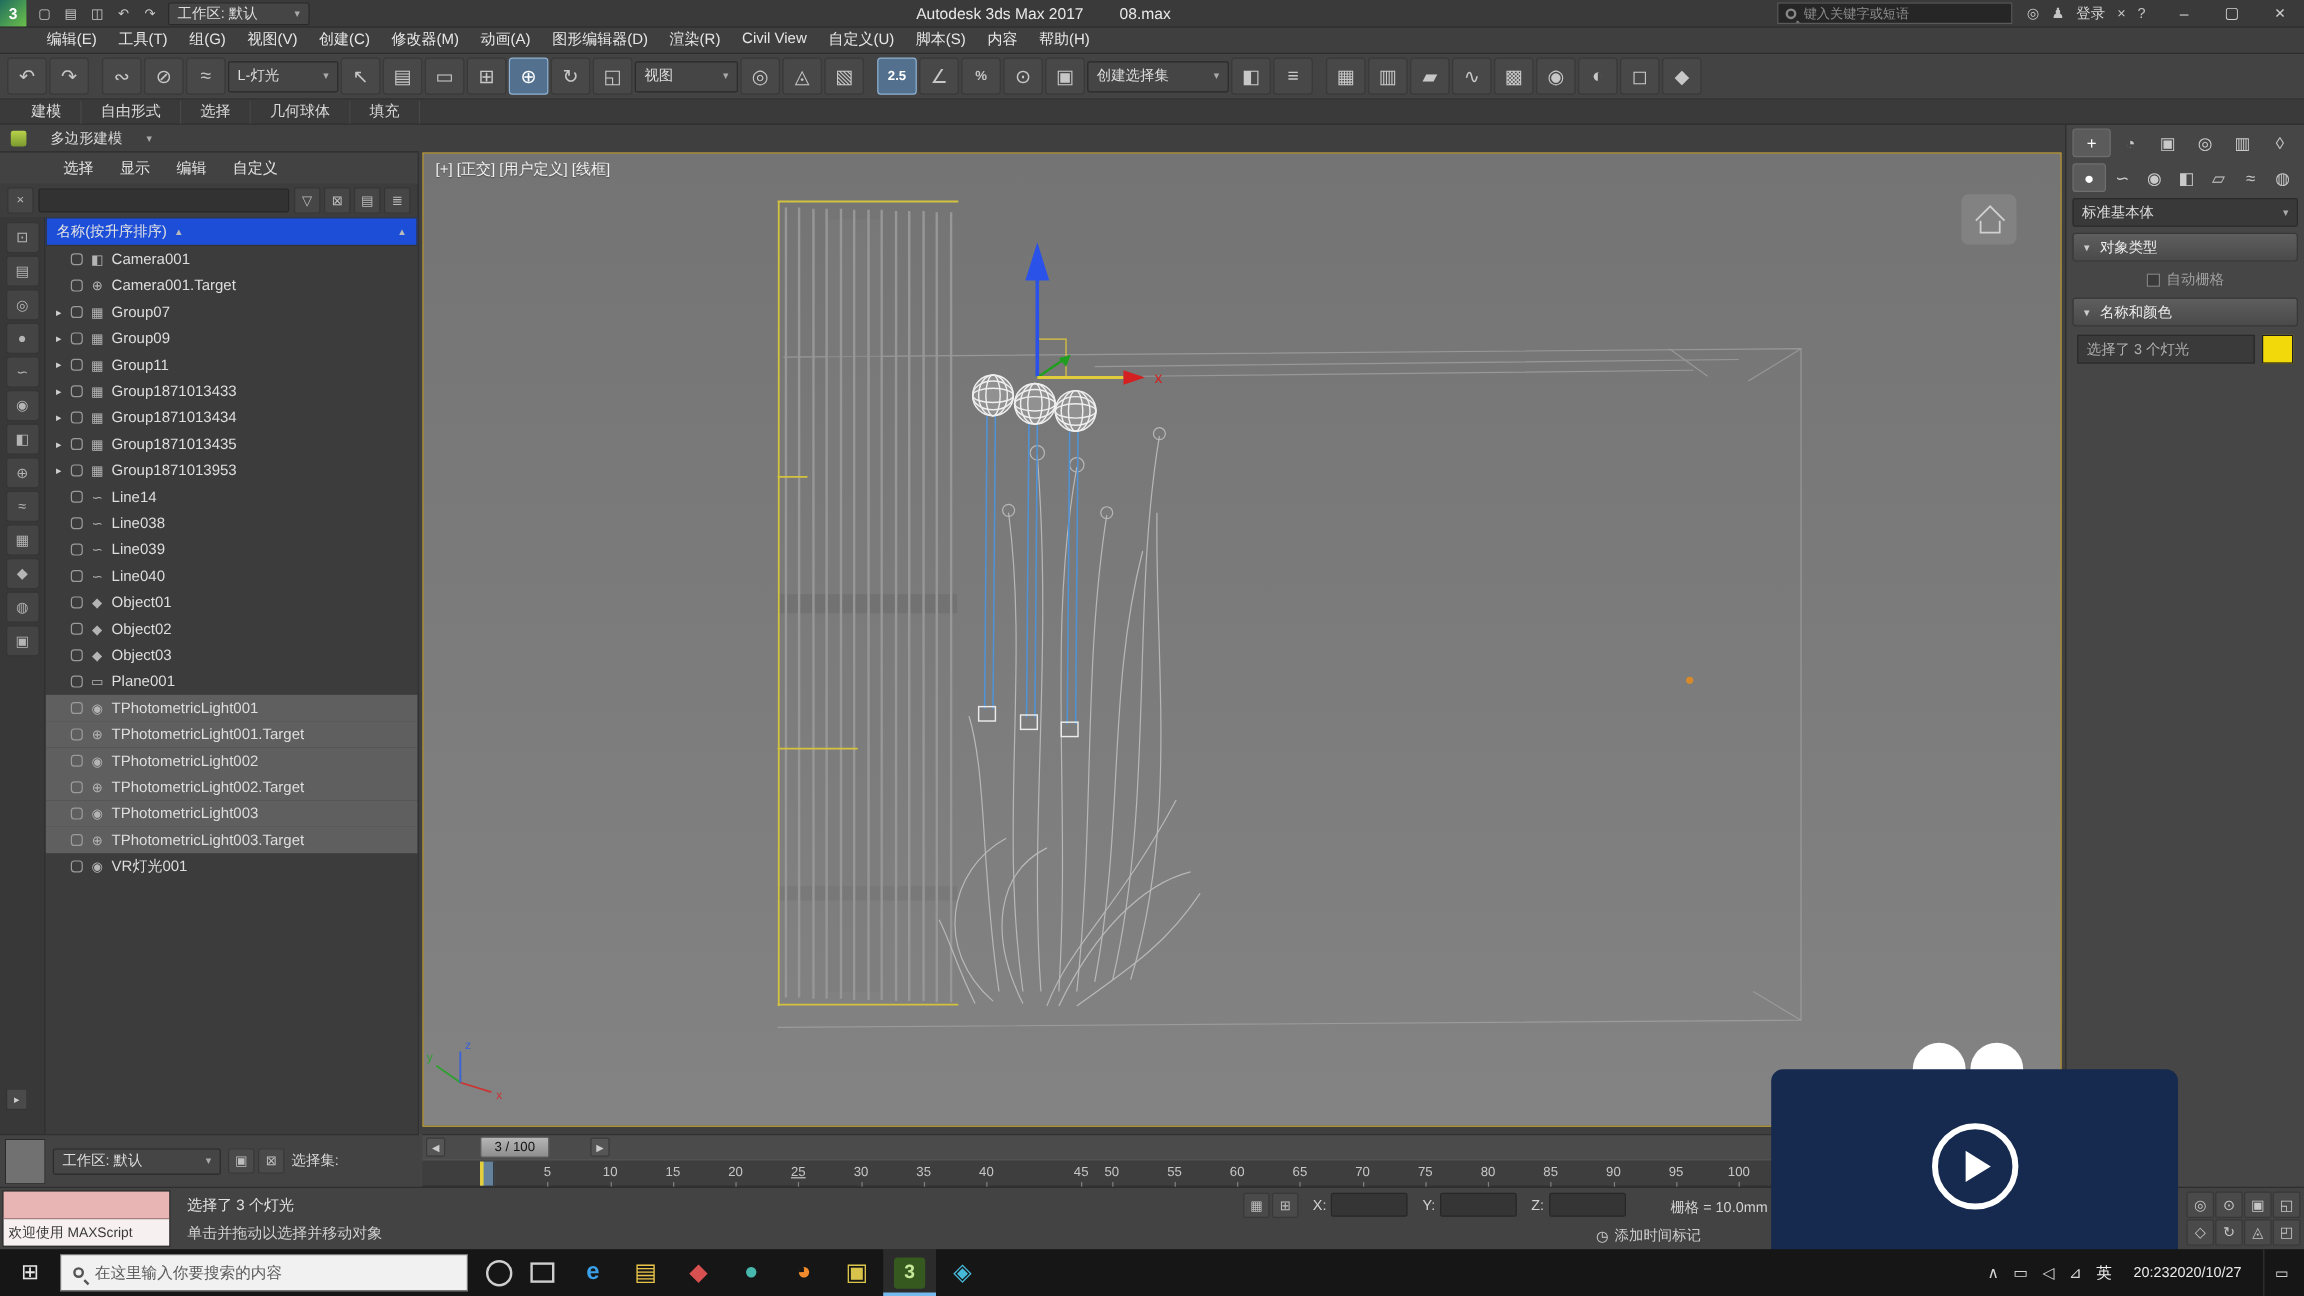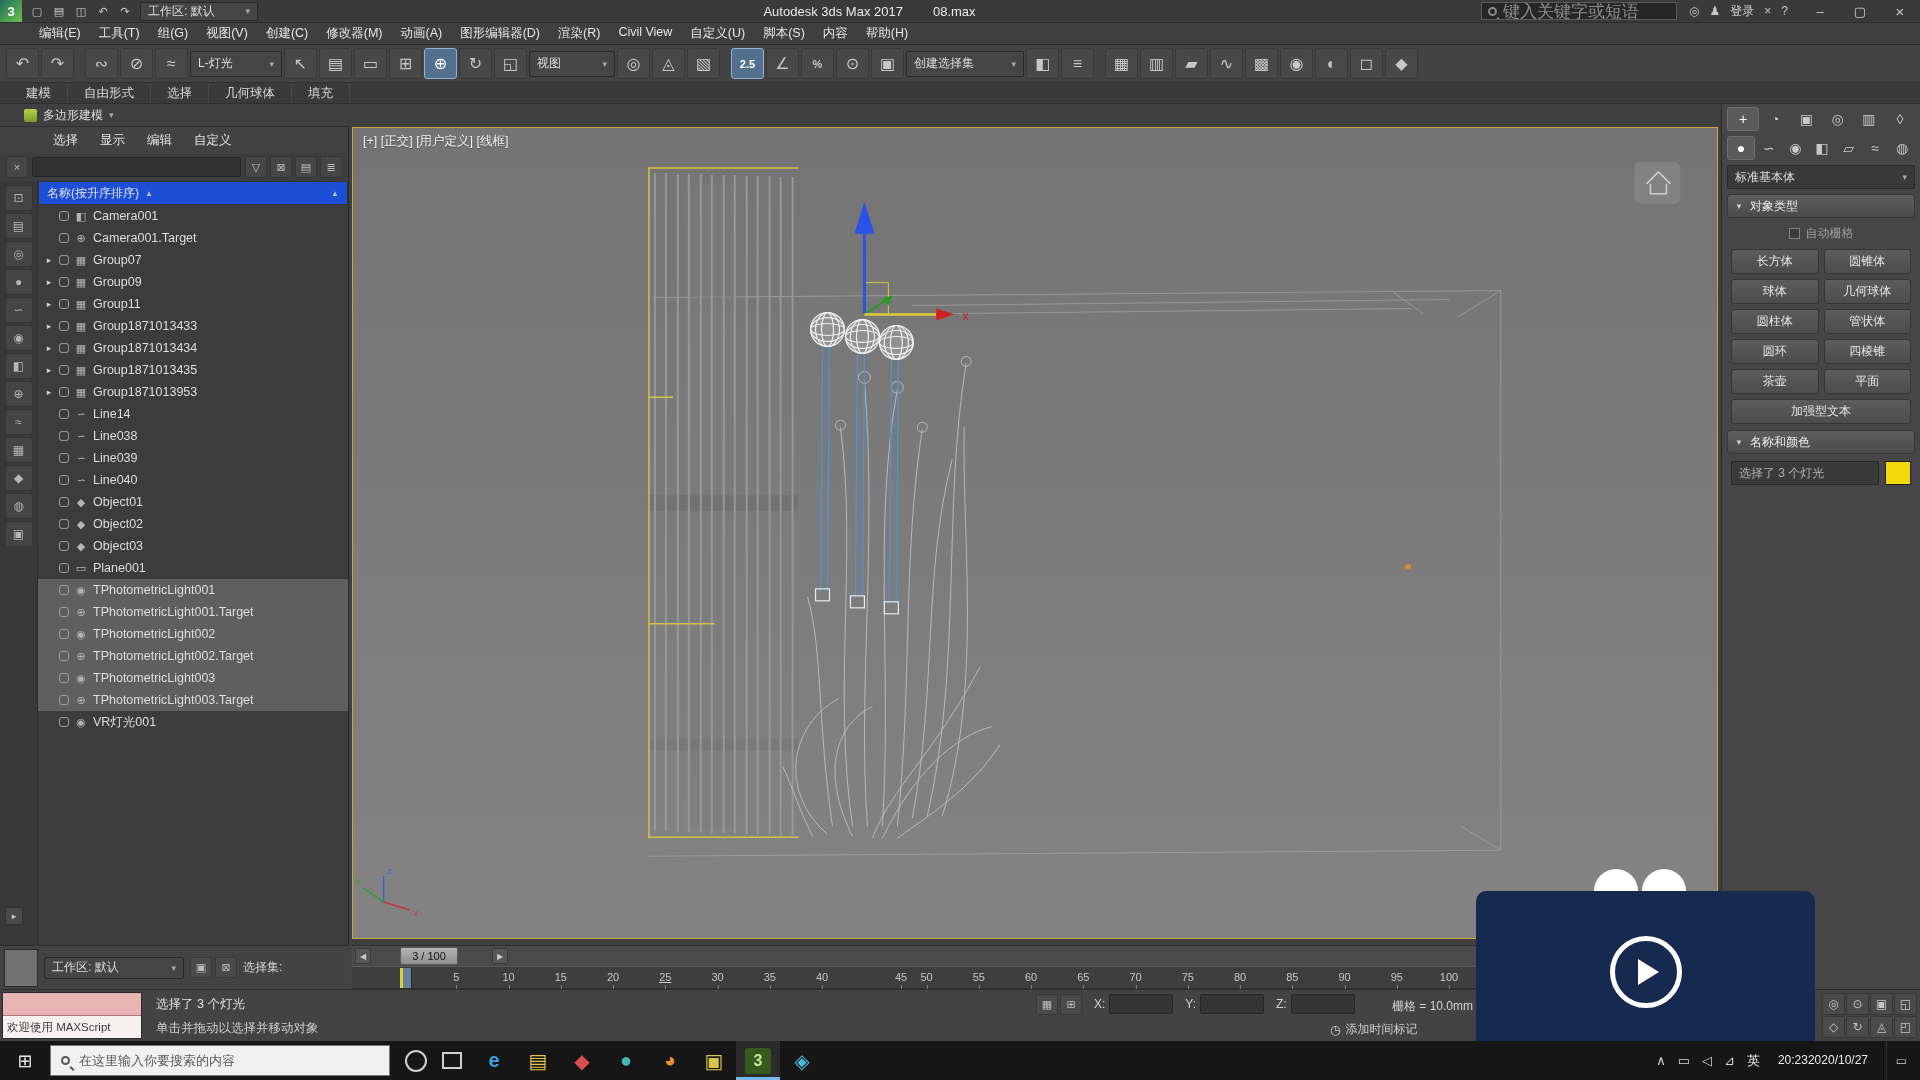--- a/index.html
+++ b/index.html
@@ -7,21 +7,21 @@
   body{position:relative;background:#444;font-family:"Liberation Sans","DejaVu Sans",sans-serif;font-size:12px;color:#dcdcdc}
 
   
   #titlebar{position:absolute;left:0;top:0;width:1920px;height:23px;background:#3a3a3a;border-bottom:1px solid #2d2d2d;display:flex;align-items:center;gap:4px;z-index:10}
   .logo{width:22px;height:22px;background:linear-gradient(135deg,#1f6e5e,#6cc04a);color:#fff;font-weight:bold;font-size:13px;display:flex;align-items:center;justify-content:center}
   #tb-qat{display:flex;align-items:center}
   .qat-btn{width:22px;height:20px;font-size:11px;color:#c9c9c9;display:flex;align-items:center;justify-content:center}
   .tdrop{height:19px;background:#454545;border:1px solid #2a2a2a;border-radius:2px;display:flex;align-items:center;justify-content:space-between;gap:8px;padding:0 7px;font-size:12px;color:#ddd}
   .tdrop .arr{font-size:9px;color:#aaa}
   #tb-title{flex:1;display:flex;justify-content:center;gap:30px;color:#e9e9e9;font-size:13px;white-space:nowrap}
-  #tb-search{width:196px;height:18px;background:#262626;border:1px solid #5a5a5a;display:flex;align-items:center;gap:6px;padding:0 6px;color:#8d8d8d;font-size:17px;white-space:nowrap;overflow:hidden}
+  #tb-search{width:196px;height:18px;background:#262626;border:1px solid #5a5a5a;display:flex;align-items:center;gap:6px;padding:0 6px;color:#8d8d8d;font-size:11px;white-space:nowrap;overflow:hidden}
   .mag{width:9px;height:9px;border:2px solid #888;border-radius:50%;position:relative;flex:none}
   .mag::after{content:"";position:absolute;width:2px;height:5px;background:#888;left:8px;top:8px;transform:rotate(-45deg)}
   #tb-right-icons{display:flex;align-items:center;gap:10px;padding:0 8px;color:#c6c6c6}
   .tb-ricon{font-size:12px}
   .tb-signin{font-size:12px;color:#d6d6d6}
   #tb-win{display:flex;height:100%}
   .win-btn{width:40px;height:100%;display:flex;align-items:center;justify-content:center;color:#cfcfcf;font-size:13px}
   .win-btn.close{font-size:15px}
 
   
@@ -32,21 +32,21 @@
   #toolbar{position:absolute;left:0;top:45px;width:1920px;height:38px;background:#434343;border-bottom:1px solid #2f2f2f;display:flex;align-items:center;gap:2px;padding:0 6px;z-index:9}
   .tbtn{width:33px;height:31px;flex:none;background:#484848;border:1px solid #393939;border-radius:3px;color:#c7c7c7;font-size:16px;display:flex;align-items:center;justify-content:center}
   .tbtn.small{font-size:11px;font-weight:bold}
   .tbtn.active{background:#53718e;border-color:#8fb2d4;color:#fff}
   .tsep{width:7px;flex:none}
   #toolbar .tdrop{height:26px;margin:0 0}
 
   
   #ribbon{position:absolute;left:0;top:83px;width:1920px;height:21px;background:#3a3a3a;border-bottom:1px solid #2e2e2e;display:flex;align-items:center;padding-left:10px;z-index:8}
   .rtab{padding:1px 16px;font-size:12.5px;color:#dadada;border-right:1px solid #484848;white-space:nowrap}
-  #ribbon2{position:absolute;left:0;top:104px;width:349px;height:23px;background:#404040;border-bottom:1px solid #2f2f2f;display:flex;align-items:center;gap:6px;padding-left:24px;z-index:8}
+  #ribbon2{position:absolute;left:0;top:104px;width:349px;height:23px;background:#404040;border-bottom:1px solid #2f2f2f;display:flex;align-items:center;gap:20px;padding-left:9px;z-index:8}
   #ribbon2 .icon{width:13px;height:13px;background:linear-gradient(#b9d24a,#7a9a2e);border-radius:2px}
   #ribbon2 .arr{font-size:9px;color:#aaa}
 
   
   #explorer{position:absolute;left:0;top:127px;width:349px;height:818px;background:#3d3d3d;border-right:1px solid #2c2c2c;display:flex;flex-direction:column}
   #explorer-menu{height:26px;background:#424242;display:flex;align-items:center;padding-left:42px;flex:none}
   .emenu{padding:0 11px;font-size:12.5px;color:#e2e2e2}
   #explorer-search{height:28px;display:flex;align-items:center;gap:4px;padding:0 6px;flex:none}
   #esearch-left,#esearch-right{display:flex;gap:3px}
   .sinput{flex:1;height:20px;background:#323232;border:1px solid #262626;border-radius:2px}
@@ -582,33 +582,20 @@
     <span class="arr">▾</span>
   </div>
   <div class="rollout">
     <span class="rarr">▼</span>
     <span>对象类型</span>
   </div>
   <div class="autogrid">
     <span class="checkbox"></span>
     <span>自动栅格</span>
   </div>
-  <div id="cmd-grid">
-      <div class="cmd-btn">长方体</div>
-      <div class="cmd-btn">圆锥体</div>
-      <div class="cmd-btn">球体</div>
-      <div class="cmd-btn">几何球体</div>
-      <div class="cmd-btn">圆柱体</div>
-      <div class="cmd-btn">管状体</div>
-      <div class="cmd-btn">圆环</div>
-      <div class="cmd-btn">四棱锥</div>
-      <div class="cmd-btn">茶壶</div>
-      <div class="cmd-btn">平面</div>
-      <div class="cmd-btn wide">加强型文本</div>
-    </div>
   <div class="rollout">
     <span class="rarr">▼</span>
     <span>名称和颜色</span>
   </div>
   <div class="namerow">
     <div class="nf">选择了 3 个灯光</div>
     <div id="swatch" style="background: rgb(242, 217, 10);"></div>
   </div>
 </aside>
 

